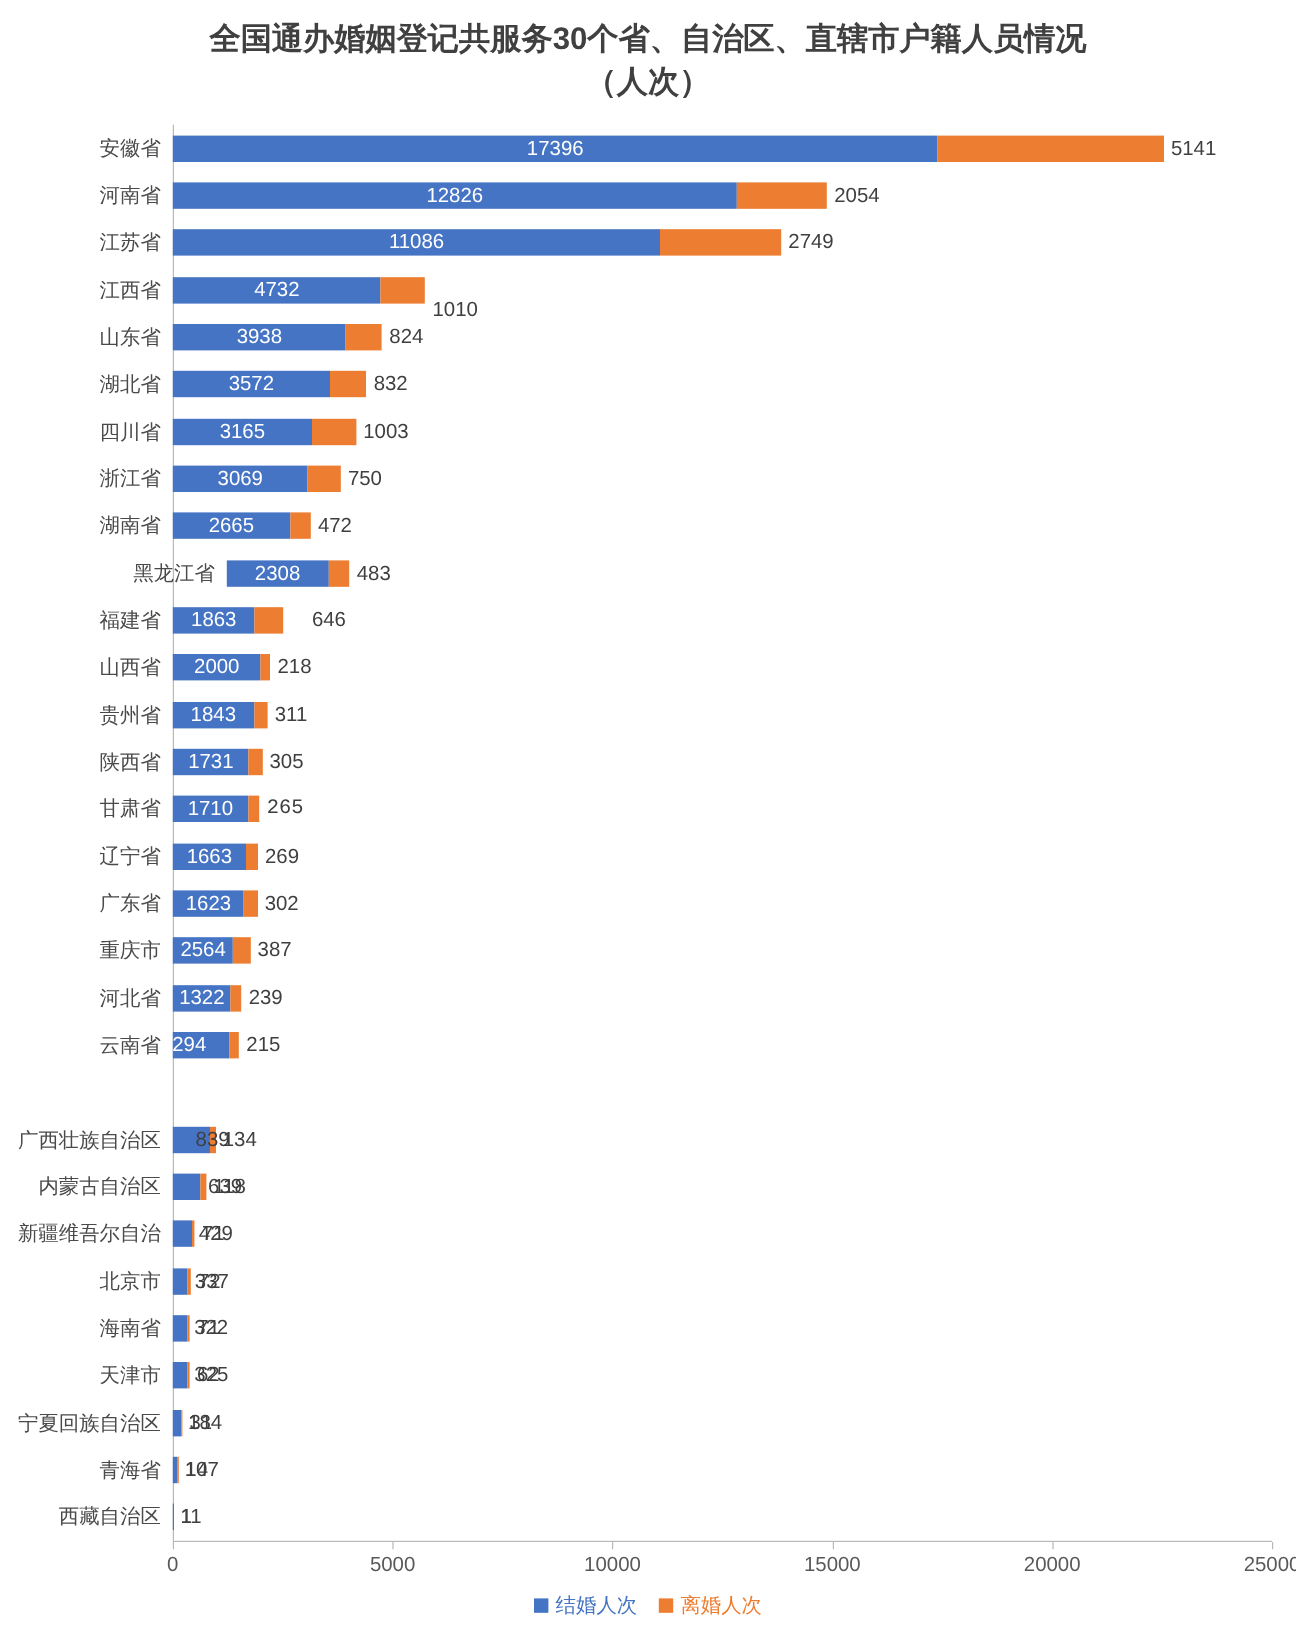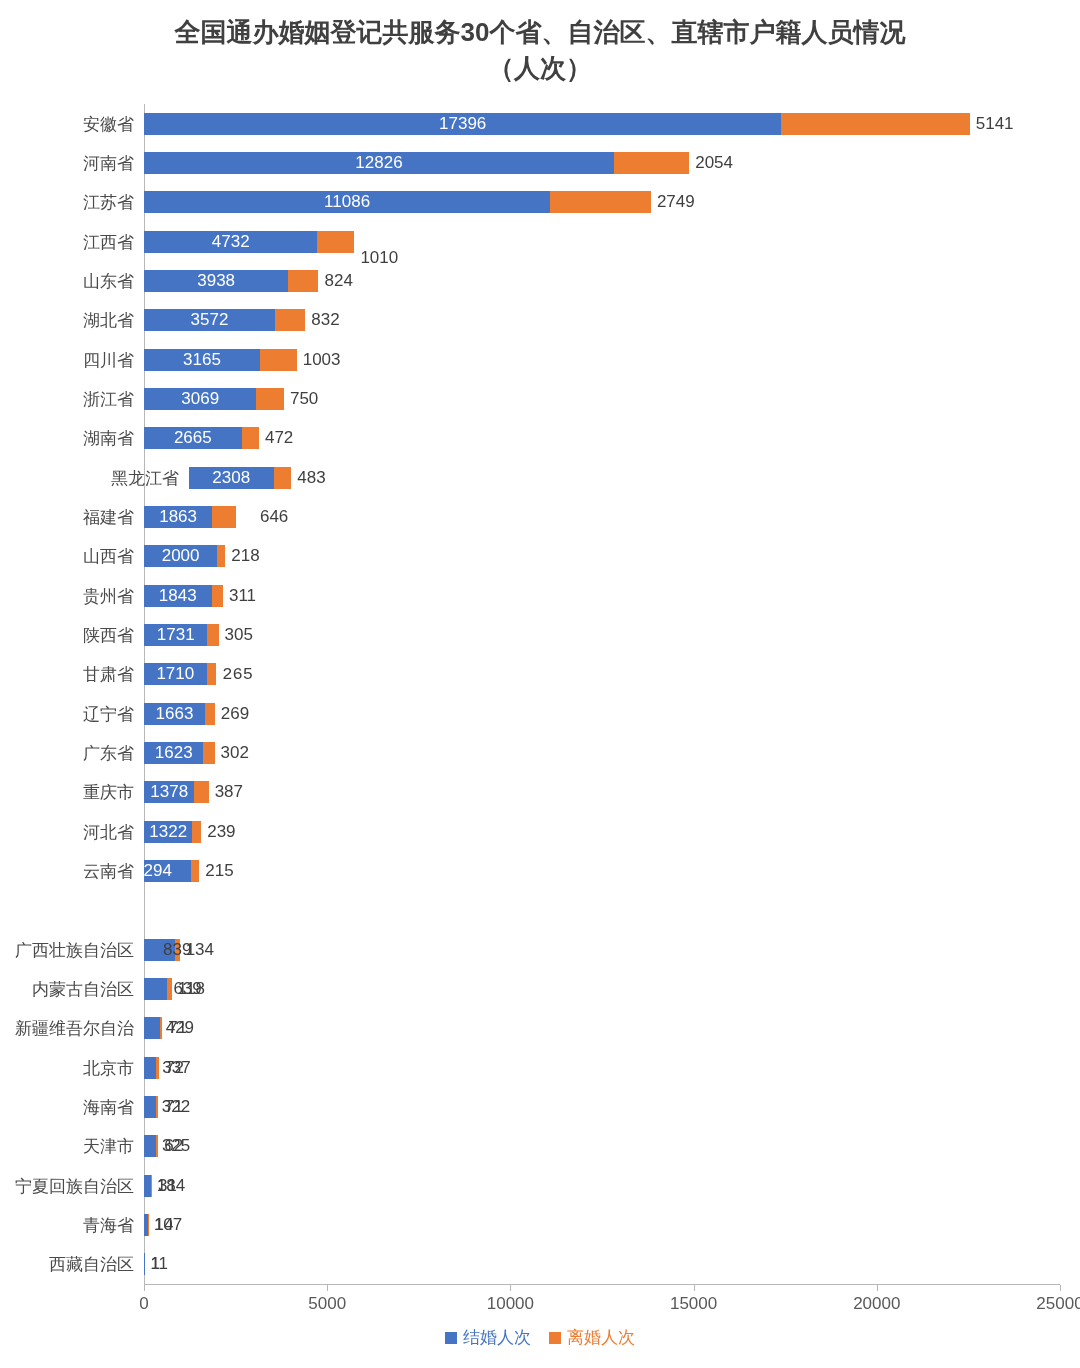--- a/index.html
+++ b/index.html
@@ -281,21 +281,21 @@
         <div class="cat-label">广东省</div>
         <div class="bar bar-a" style="left: 0px; width: 59.4667px;"></div>
         <div class="bar bar-b" style="left: 59.4667px; width: 11.0653px;"></div>
         <div class="bar-a-label" style="left: 29.7334px;">1623</div>
         <div class="bar-b-label" style="left: 70.532px;">302</div>
       </div>
       <div class="row" style="top: 668.667px; height: 39.3333px;">
         <div class="cat-label">重庆市</div>
         <div class="bar bar-a" style="left: 0px; width: 50.4899px;"></div>
         <div class="bar bar-b" style="left: 50.4899px; width: 14.1797px;"></div>
-        <div class="bar-a-label" style="left: 25.245px;">1378</div>
+        <div class="bar-a-label" style="left: 25.245px;">2564</div>
         <div class="bar-b-label" style="left: 64.6696px;">387</div>
       </div>
       <div class="row" style="top: 708px; height: 39.3333px;">
         <div class="cat-label">河北省</div>
         <div class="bar bar-a" style="left: 0px; width: 48.4381px;"></div>
         <div class="bar bar-b" style="left: 48.4381px; width: 8.75696px;"></div>
         <div class="bar-a-label" style="left: 24.219px;">1322</div>
         <div class="bar-b-label" style="left: 57.195px;">239</div>
       </div>
       <div class="row" style="top: 747.333px; height: 39.3333px;">

